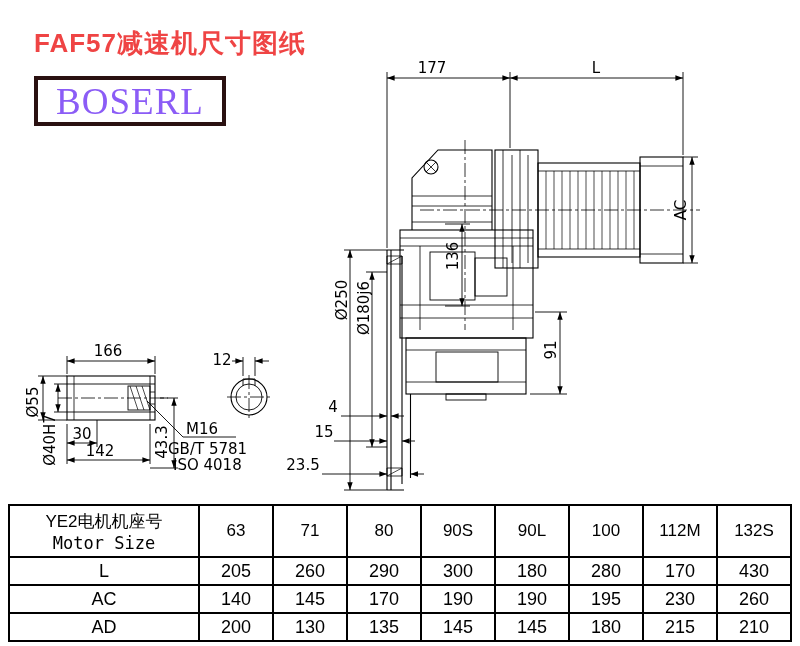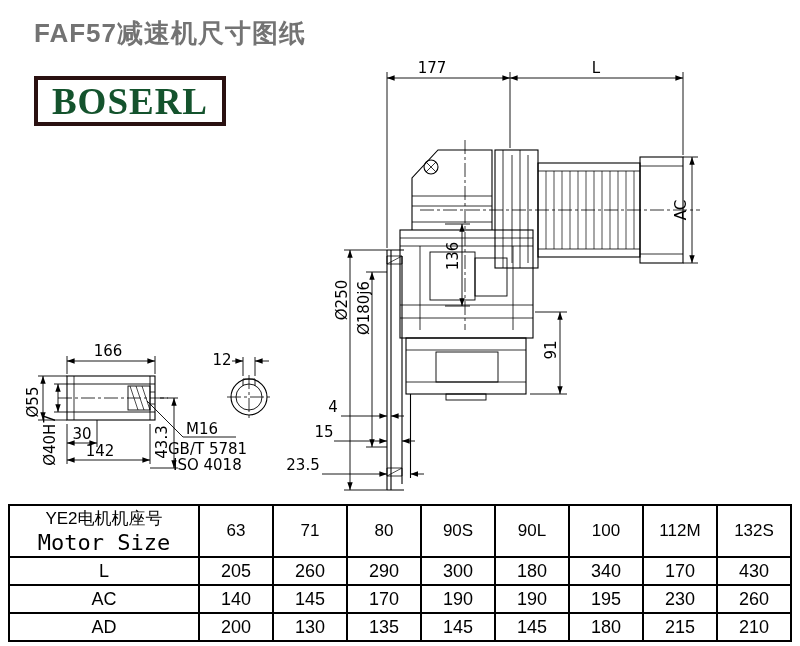--- a/index.html
+++ b/index.html
@@ -1,32 +1,32 @@
 <!DOCTYPE html>
 <html><head>
 <meta charset="utf-8">
 <style>
   *{margin:0;padding:0;box-sizing:border-box}
   html,body{width:800px;height:646px;background:#fff;overflow:hidden;
     font-family:"Liberation Sans","DejaVu Sans",sans-serif;color:#000}
-  .title{position:absolute;left:34px;top:16px;font-size:26px;font-weight:bold;
-    color:#737373;letter-spacing:1px;white-space:nowrap}
+  .title{position:absolute;left:34px;top:26px;font-size:26px;font-weight:bold;
+    color:#ef4444;letter-spacing:1px;white-space:nowrap}
   .logo{position:absolute;left:34px;top:76px;width:192px;height:50px;
     border:4px solid #2a1111;background:#fff;display:flex;align-items:center;justify-content:center}
   .logo span{font-family:"Liberation Serif","DejaVu Serif",serif;font-size:37px;
-    font-weight:bold;color:#14532d;letter-spacing:1px;line-height:1}
+    font-weight:normal;color:#8b5cf6;letter-spacing:1px;line-height:1}
   svg.draw{position:absolute;left:0;top:0}
   svg text{font-family:"DejaVu Sans",sans-serif;font-size:15px;fill:#000;stroke:none}
   .cl{stroke-dasharray:14 3 3 3;stroke-width:.8}
   table.dims{position:absolute;left:8px;top:504px;width:784px;border-collapse:collapse;
     table-layout:fixed;text-align:center;font-size:17px}
   table.dims td{border:2px solid #000;padding:1px 0;vertical-align:middle}
   table.dims tr.hdr td{height:52px}
   table.dims tr.dr td{height:28px;font-size:18px}
-  .mono{font-family:"DejaVu Sans Mono","Liberation Mono",monospace;font-size:22px}
+  .mono{font-family:"DejaVu Sans Mono","Liberation Mono",monospace;font-size:17px}
 </style>
 </head>
 <body>
 
 <div class="title">FAF57减速机尺寸图纸</div>
 
 <div class="logo">
   <span>BOSERL</span>
 </div>
 
@@ -194,21 +194,21 @@
     <td>112M</td>
     <td>132S</td>
   </tr>
   <tr class="dr">
     <td>L</td>
     <td>205</td>
     <td>260</td>
     <td>290</td>
     <td>300</td>
     <td>180</td>
-    <td>340</td>
+    <td>280</td>
     <td>170</td>
     <td>430</td>
   </tr>
   <tr class="dr">
     <td>AC</td>
     <td>140</td>
     <td>145</td>
     <td>170</td>
     <td>190</td>
     <td>190</td>

